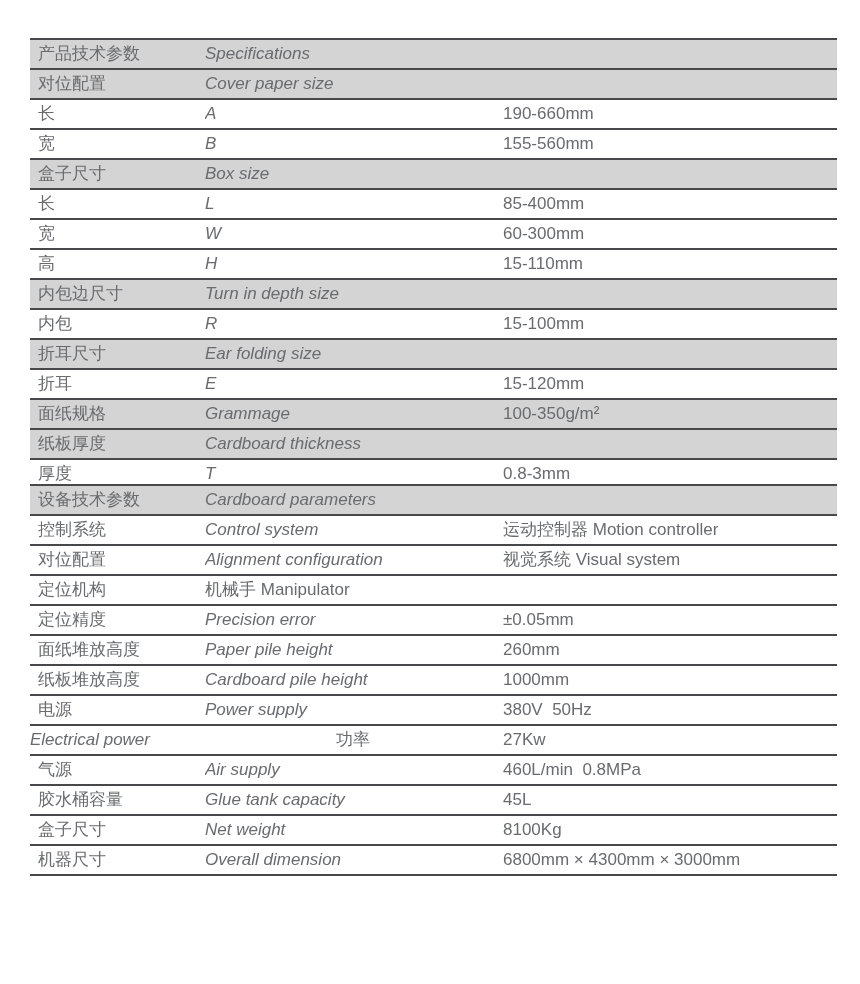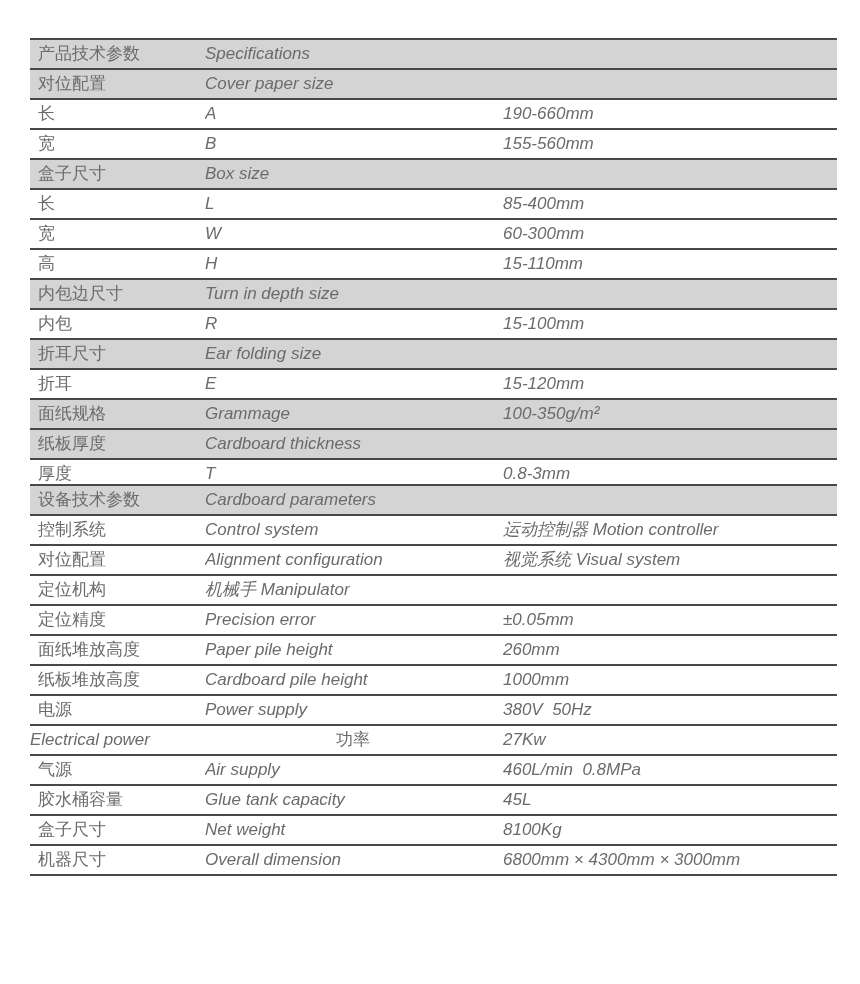--- a/index.html
+++ b/index.html
@@ -34,21 +34,21 @@
   }
   .row.header{background:var(--header-bg);}
   .cell{
     font-size:17px;
     line-height:27px;
     white-space:pre-wrap;
     overflow:hidden;
   }
   .cell-zh{width:175px;padding-left:8px;}
   .cell-en{width:298px;font-style:italic;}
-  .cell-value{flex:1;font-style:italic;}
+  .cell-value{flex:1;}
 </style>
 </head>
 <body>
 
 <div class="page">
   <div id="table1" class="spec-table">
       <div class="row header">
         <div class="cell cell-zh">产品技术参数</div>
         <div class="cell cell-en">Specifications</div>
         <div class="cell cell-value"></div>

